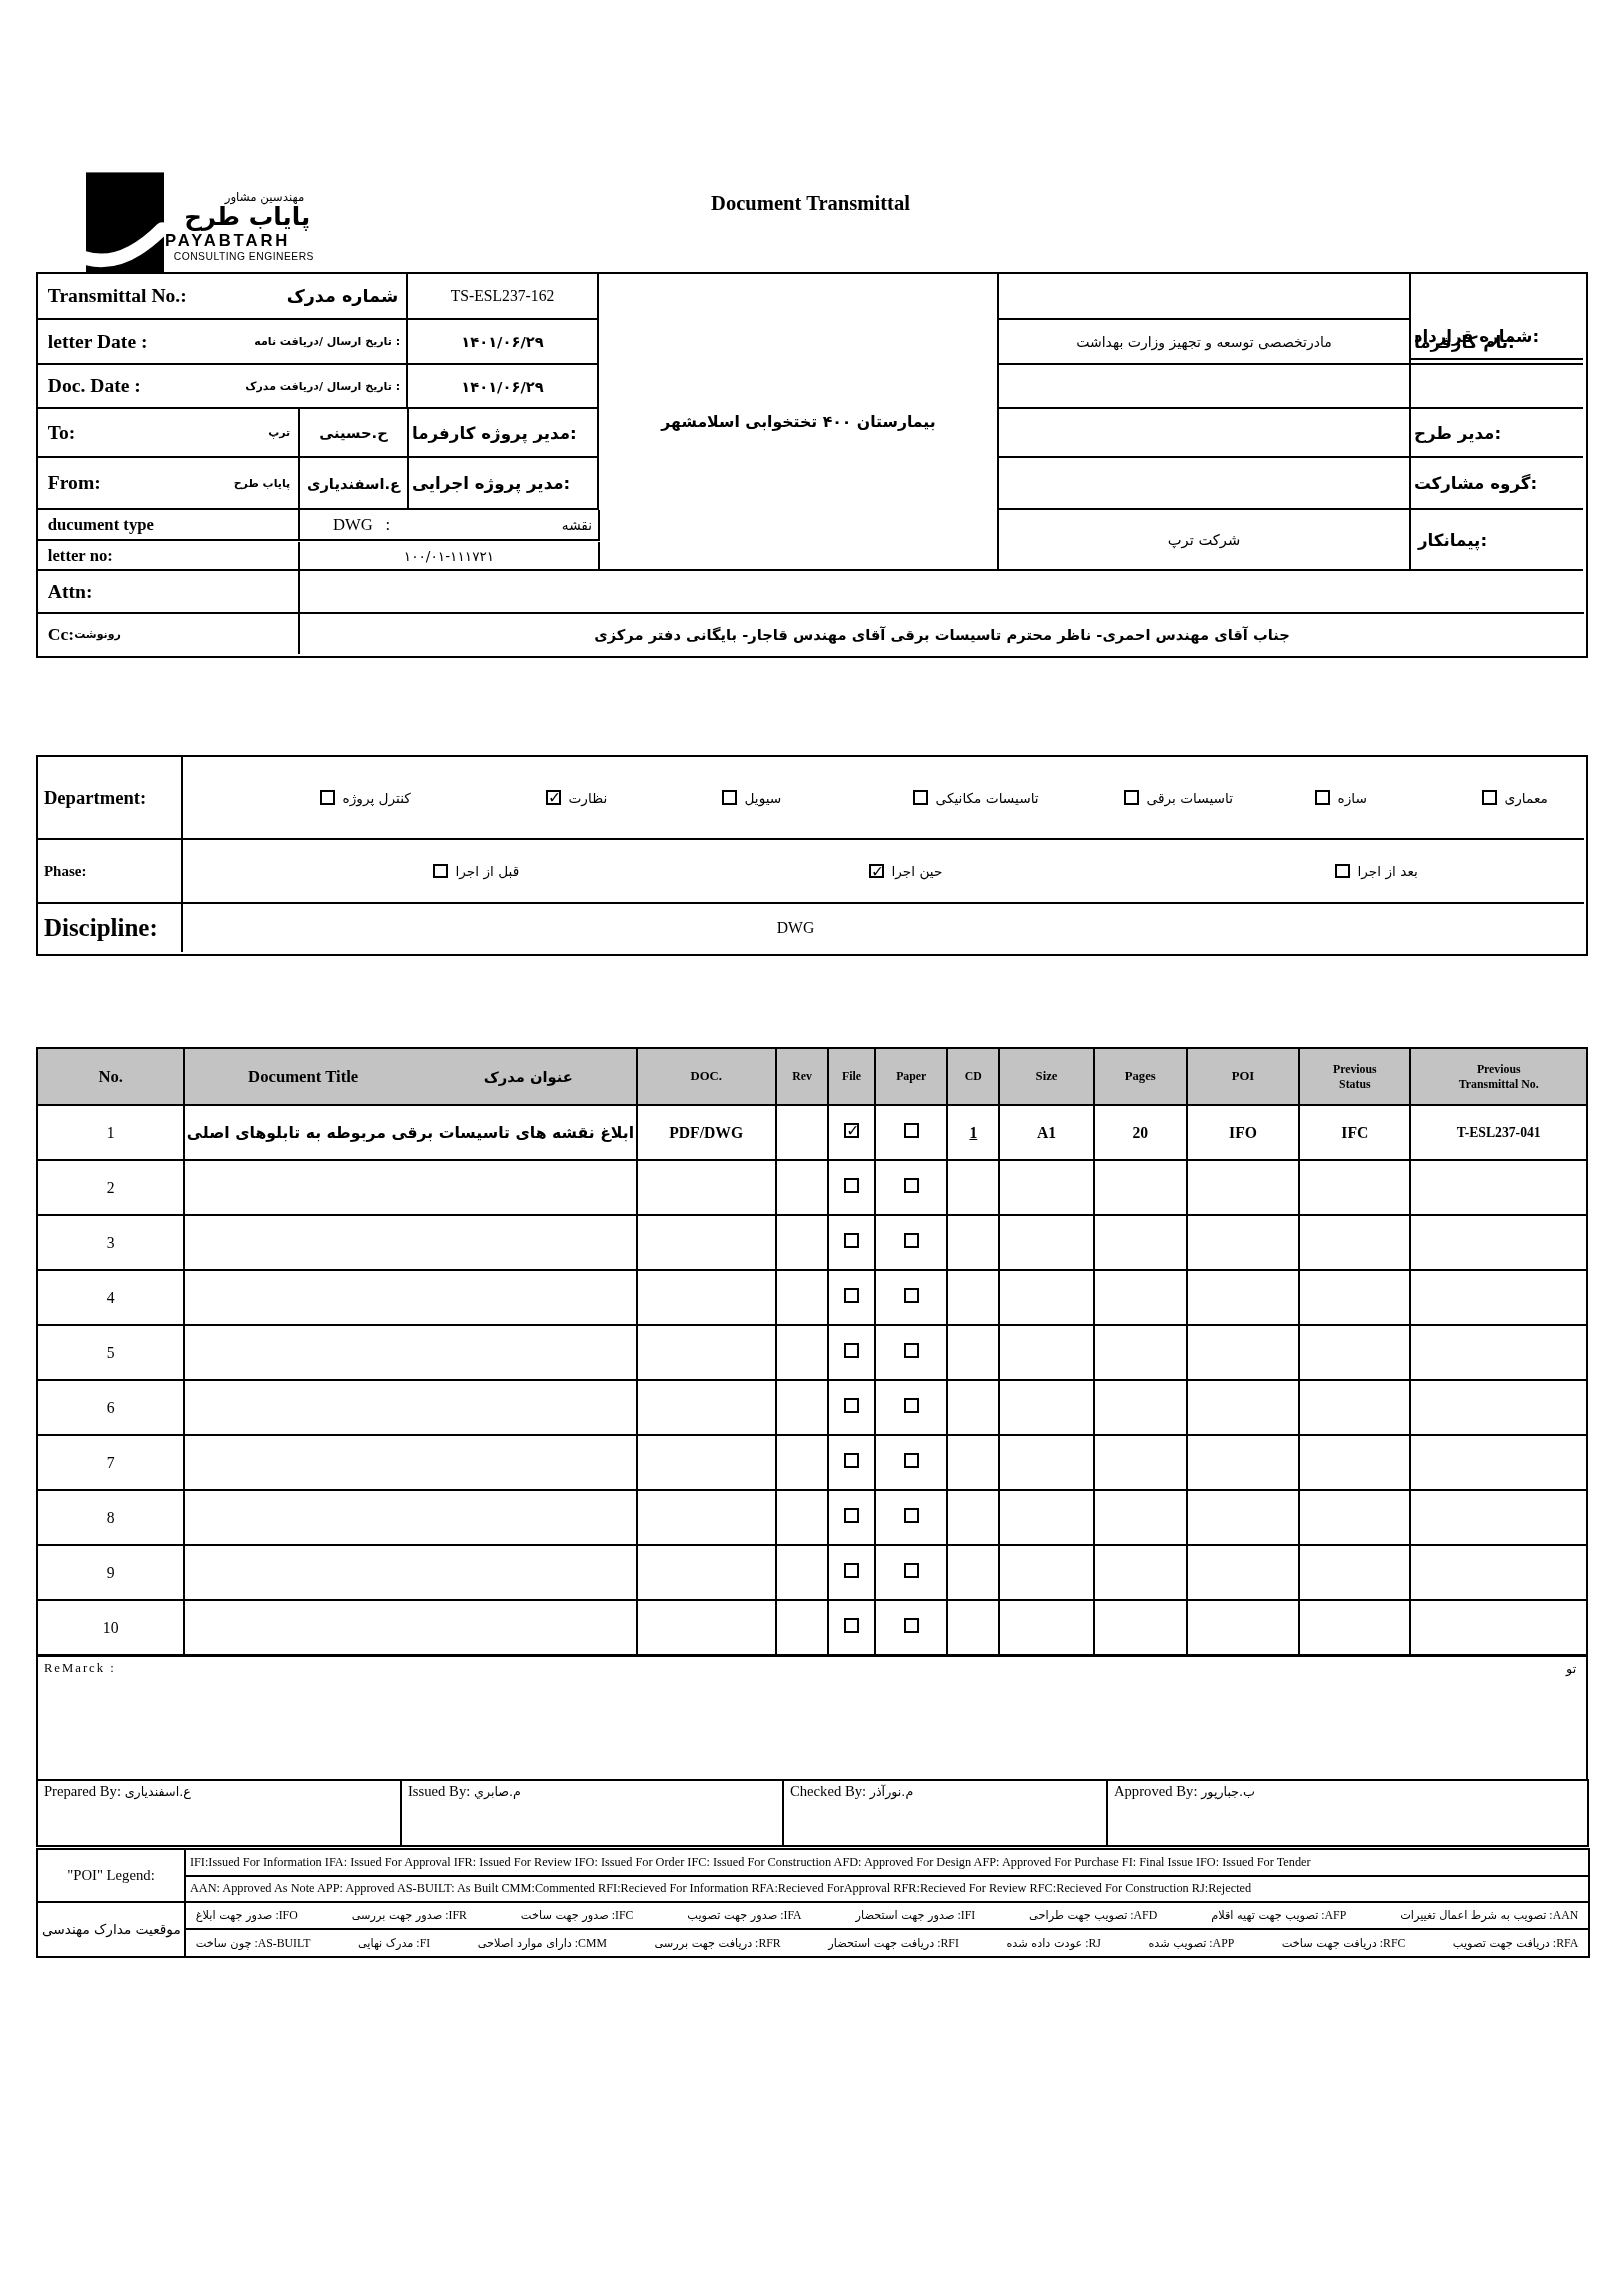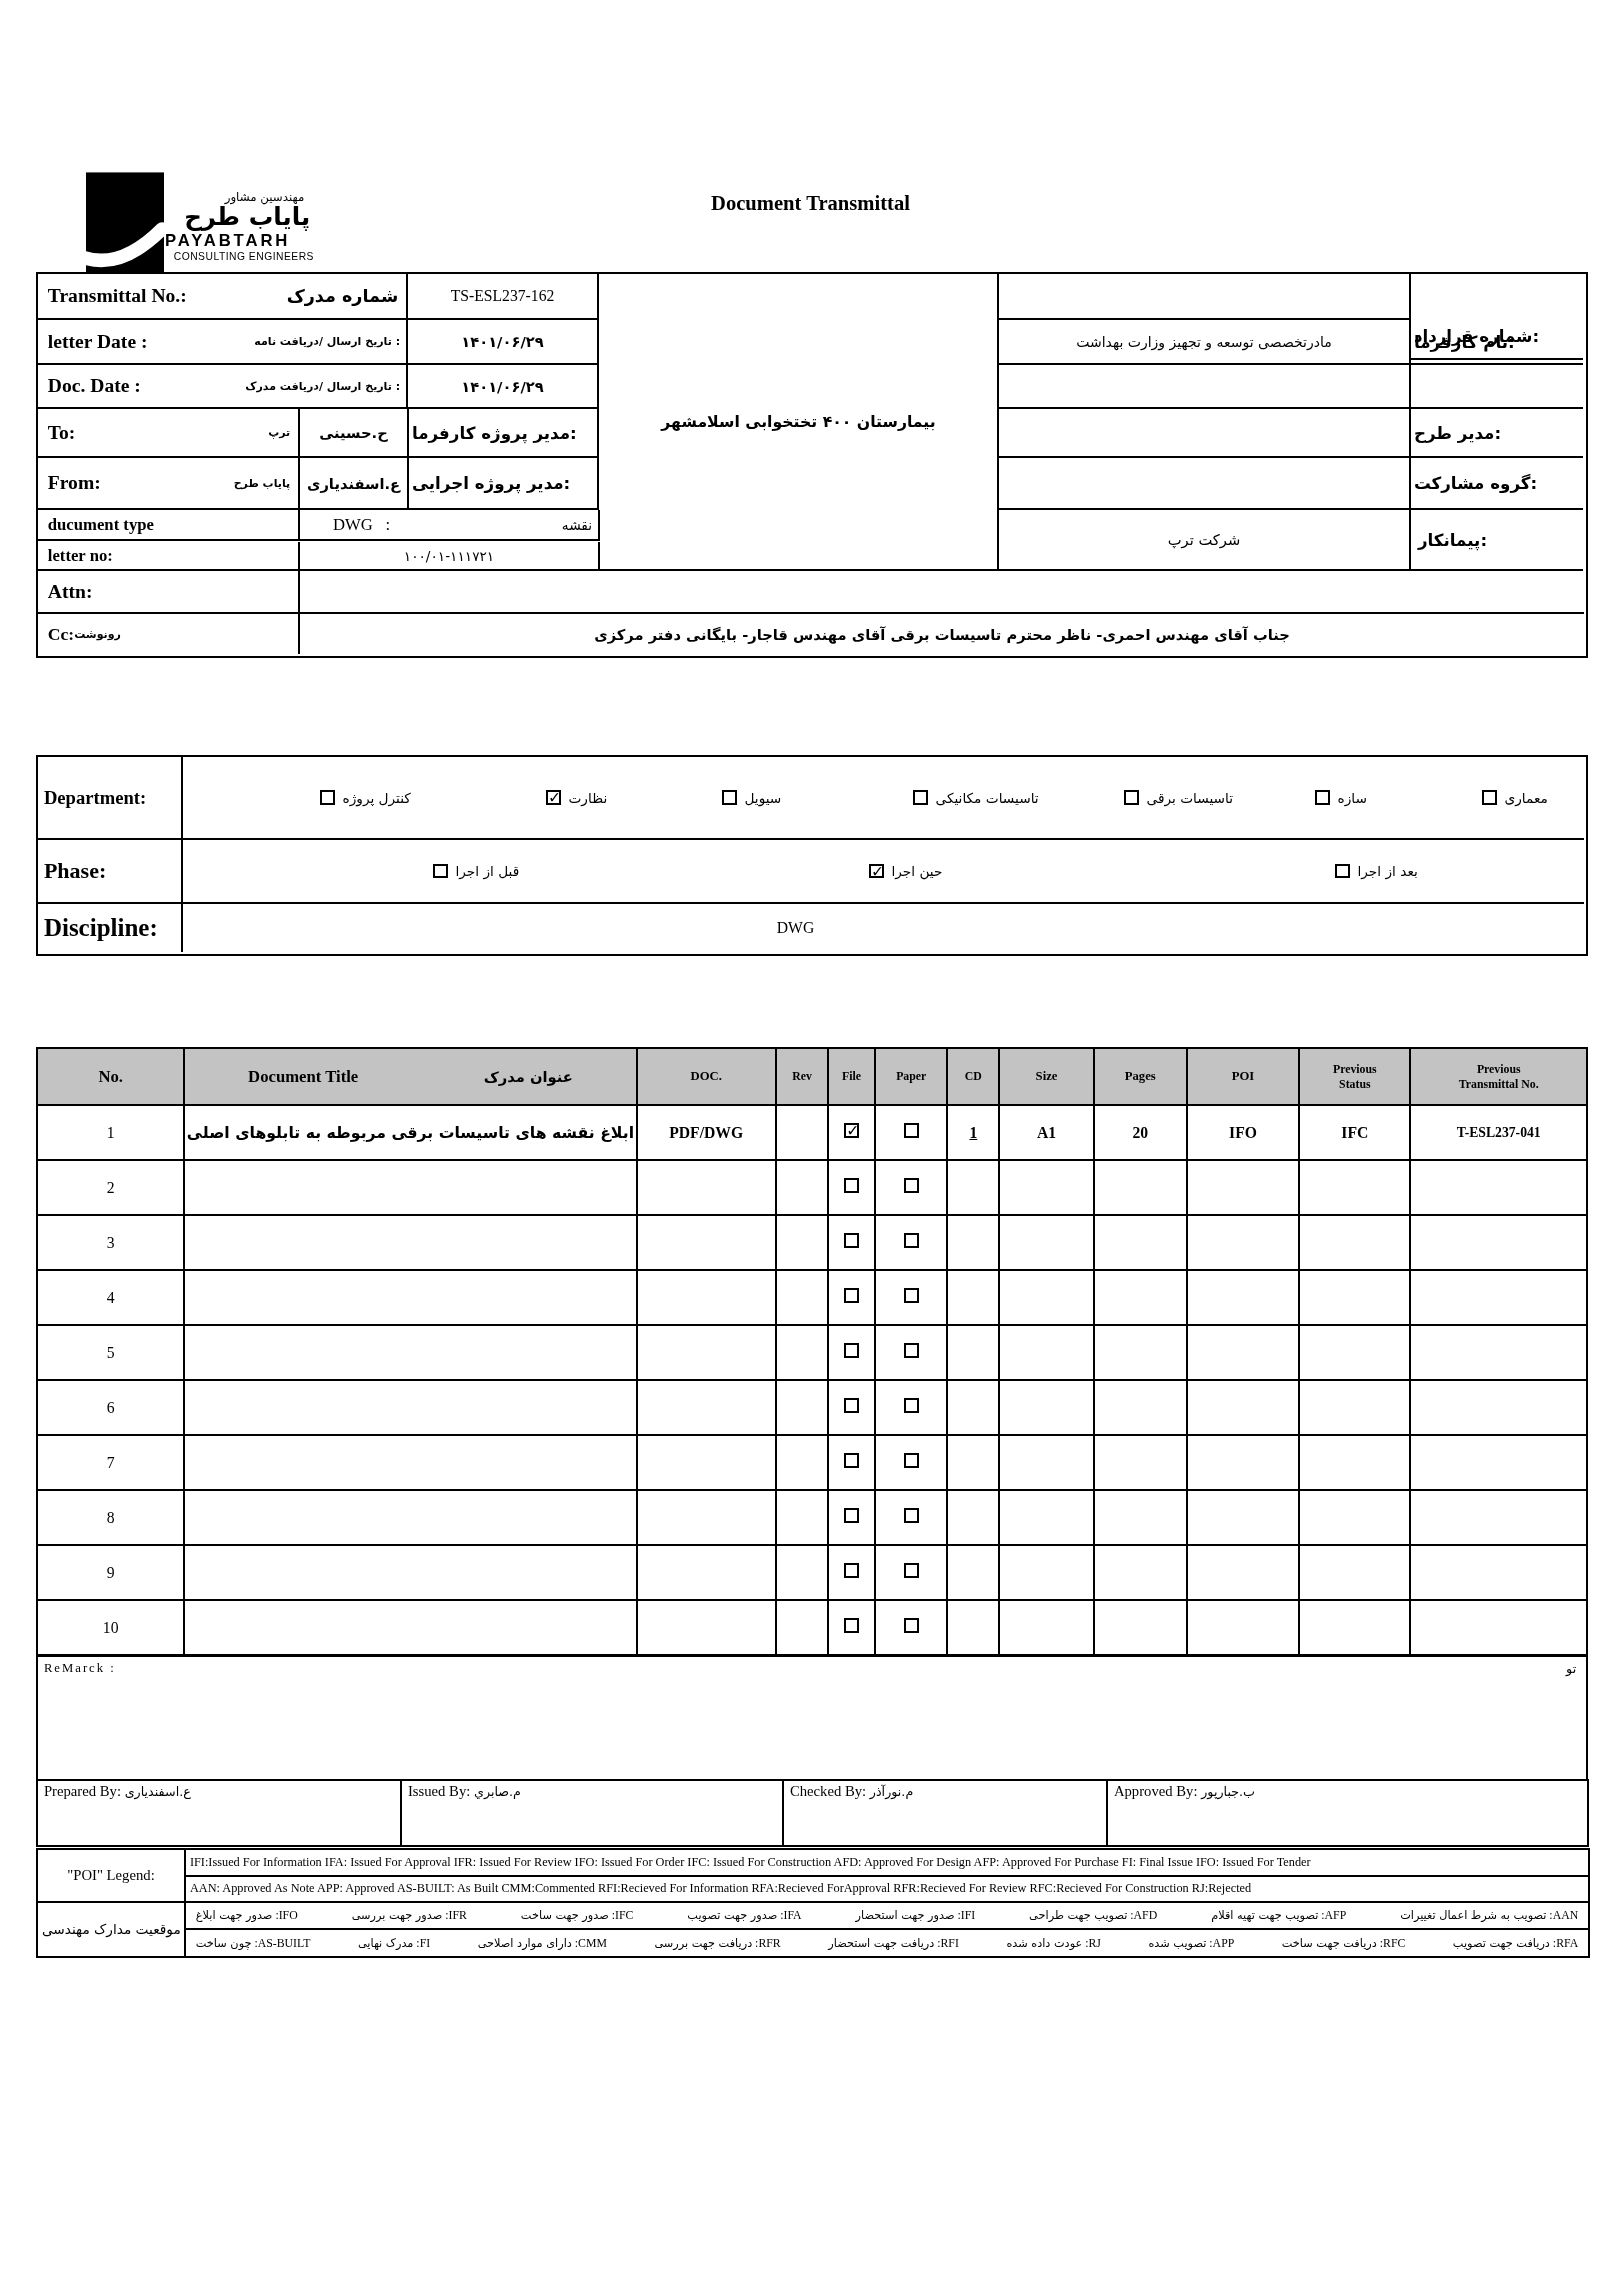--- a/index.html
+++ b/index.html
@@ -191,21 +191,21 @@
         <span class="cb"></span>
         <span class="fa">سازه</span>
       </span>
     <span class="chk-item" style="left:1299px;">
         <span class="cb"></span>
         <span class="fa">معماری</span>
       </span>
   </div>
 
   <div class="tc" style="left:0;top:83px;width:145px;height:64px;">
-    <span class="lblEN" style="font-size:22px;padding-left:5.9px;">Phase:</span>
+    <span class="lblEN" style="font-size:15px;padding-left:5.9px;">Phase:</span>
   </div>
   <div class="tc nr" style="left:145px;top:83px;width:1401px;height:64px;border-right:none;">
     <span class="chk-item" style="left:250px;">
         <span class="cb"></span>
         <span class="fa">قبل از اجرا</span>
       </span>
     <span class="chk-item" style="left:686px;">
         <span class="cb checked"></span>
         <span class="fa">حین اجرا</span>
       </span>

